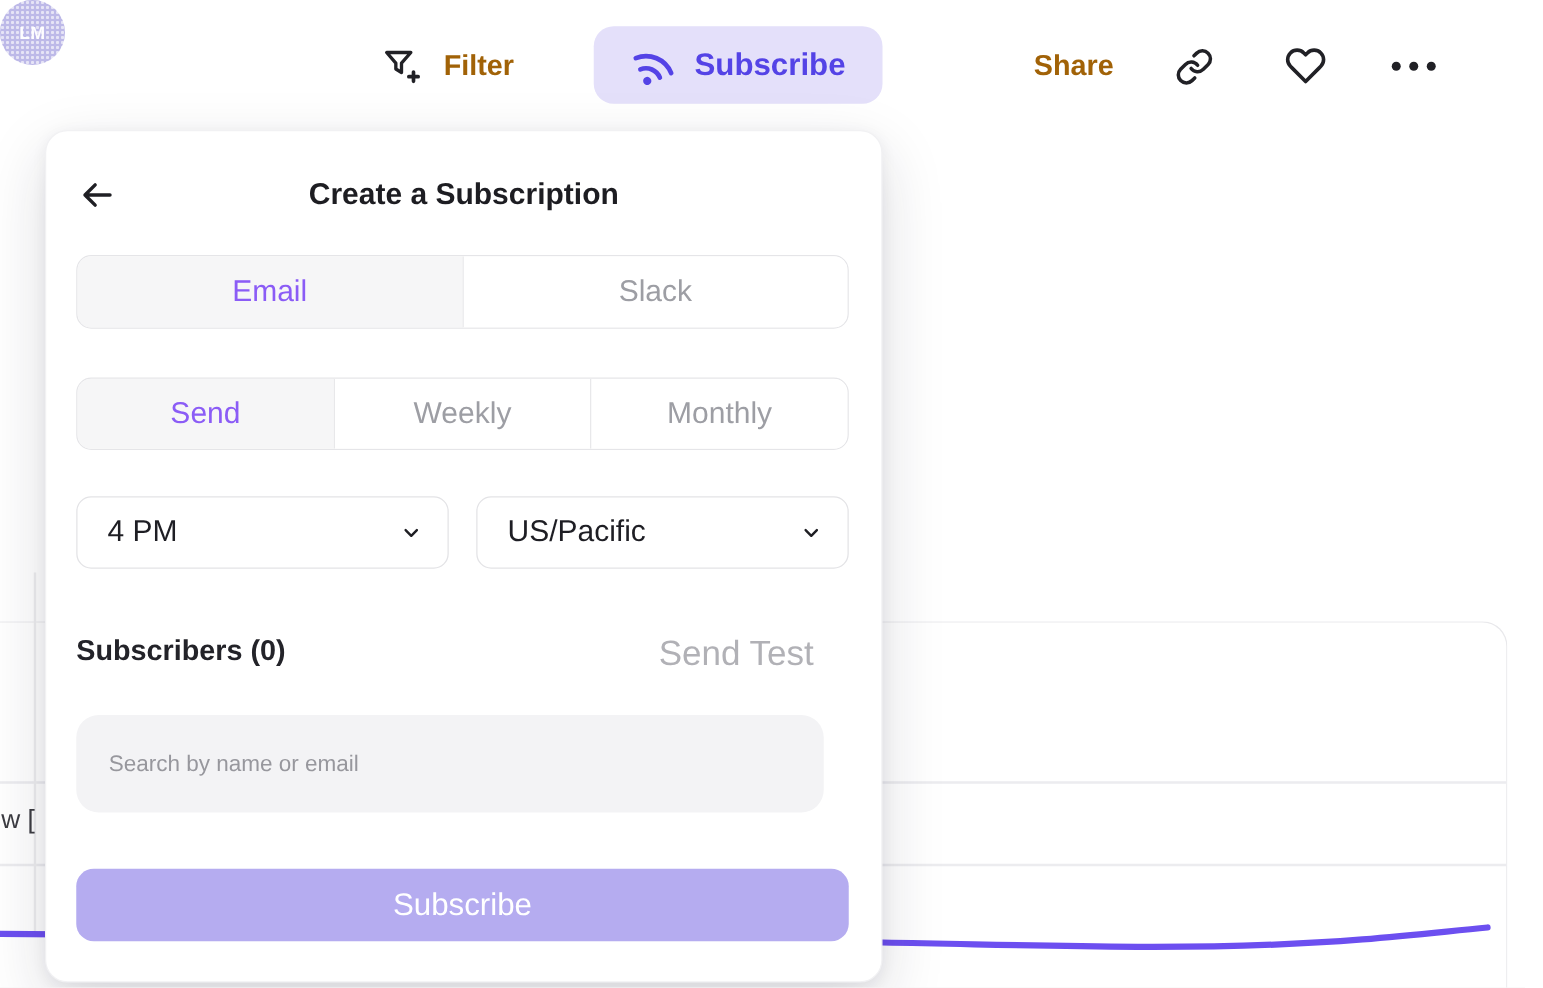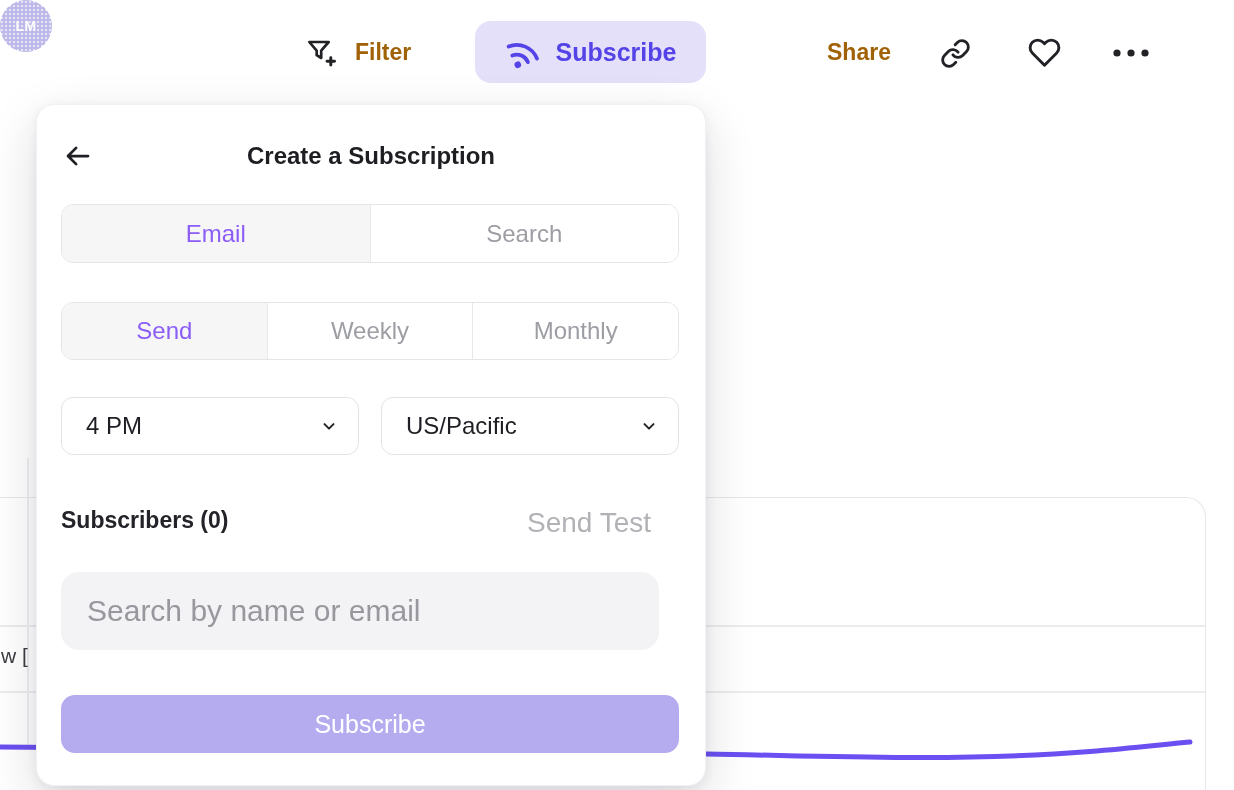--- a/index.html
+++ b/index.html
@@ -58,21 +58,21 @@
   .select-time { left:24px; width:298px; }
   .select-tz { left:344px; width:298px; }
 
   .subs-row { left:24px; top:402px; width:618px; height:30px; }
   .subs-label { font-size:23px; font-weight:600; color:#232329; }
   .send-test { position:absolute; right:28px; top:0; font-size:28px; color:#b1b1b6; cursor:pointer; }
 
   .search-wrap { left:24px; top:467px; width:598px; height:78px; background:#f3f3f5;
     border-radius:18px; display:flex; align-items:center; }
   .search-wrap input { width:100%; height:100%; background:transparent; border:none; outline:none;
-    font-family:"Liberation Sans", sans-serif; font-size:30px; color:#3a3a40; padding:0 26px; }
+    font-family:"Liberation Sans", sans-serif; font-size:18px; color:#3a3a40; padding:0 26px; }
   .search-wrap input::placeholder { color:#97979d; opacity:1; }
 
   .subscribe-btn { left:24px; top:590px; width:618px; height:58px; background:#b5acf0;
     border:none; border-radius:14px; color:#ffffff; font-size:25px; font-weight:500;
     font-family:"Liberation Sans", sans-serif; cursor:pointer; display:flex;
     align-items:center; justify-content:center; }
 
   svg { display:block; }
 </style>
 </head>
@@ -153,21 +153,21 @@
       <span>
         <svg width="30" height="30" viewBox="0 0 24 24" fill="none" stroke="#1f1f24" stroke-width="2.2" stroke-linecap="round" stroke-linejoin="round">
           <path d="M20 12H4 M10.5 18.5 L4 12 l6.5-6.5"></path>
         </svg>
       </span>
     </div>
     <div class="abs modal-title">Create a Subscription</div>
 
     <div class="abs segmented seg-channel">
       <div class="seg selected">Email</div>
-      <div class="seg">Search</div>
+      <div class="seg">Slack</div>
     </div>
 
     <div class="abs segmented seg-freq">
       <div class="seg selected">Send</div>
       <div class="seg">Weekly</div>
       <div class="seg">Monthly</div>
     </div>
 
     <div class="abs select-box select-time">
       <span class="value">4 PM</span>

